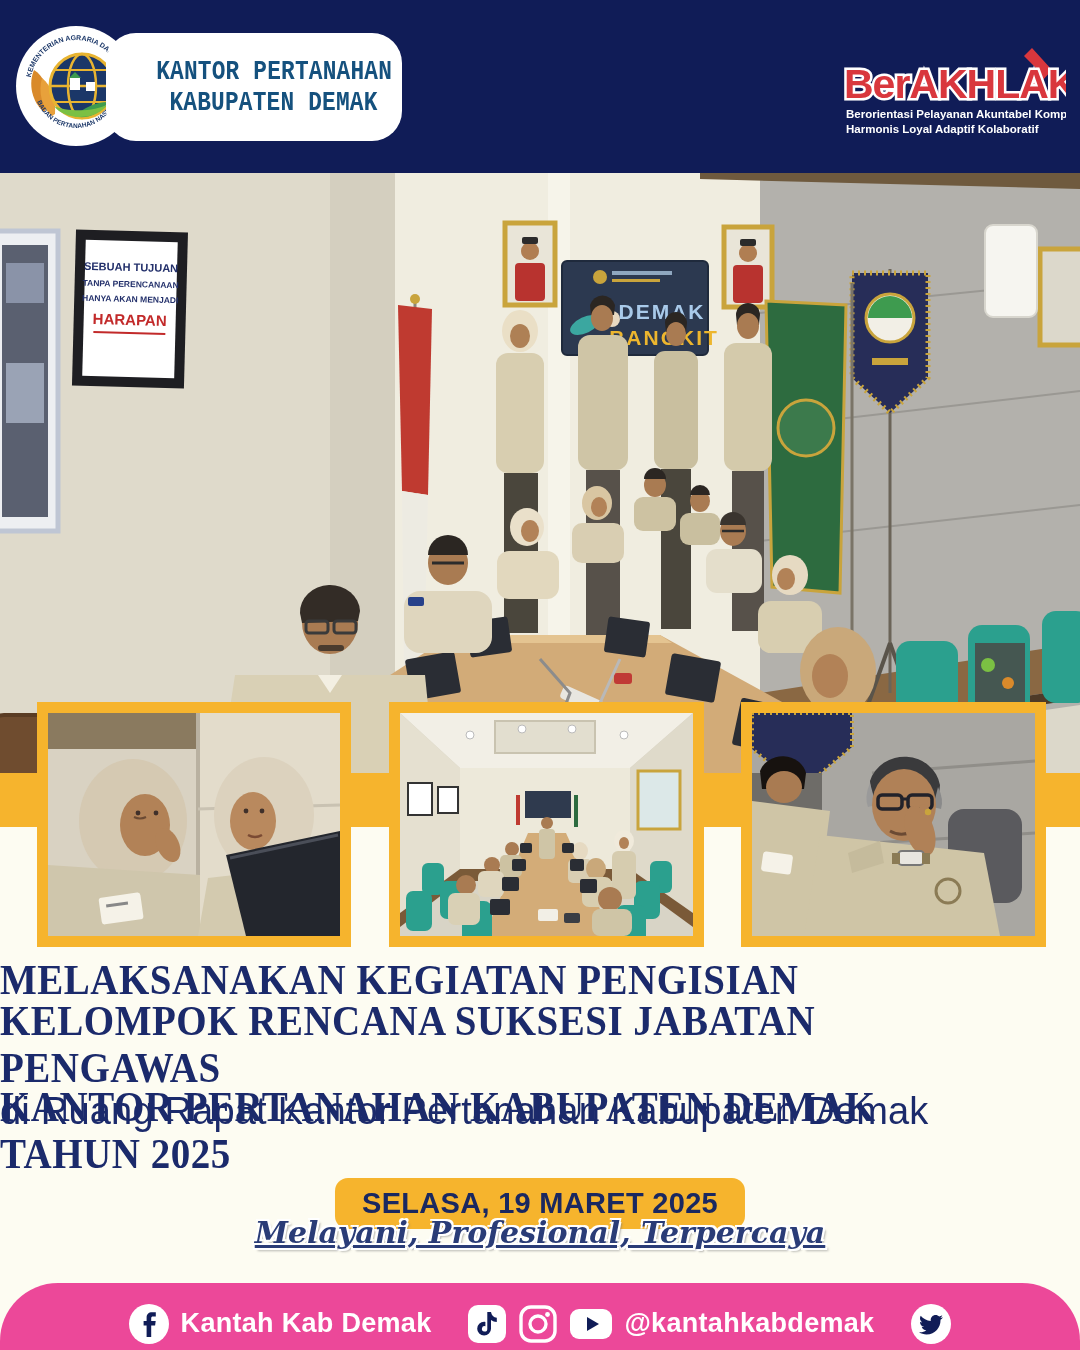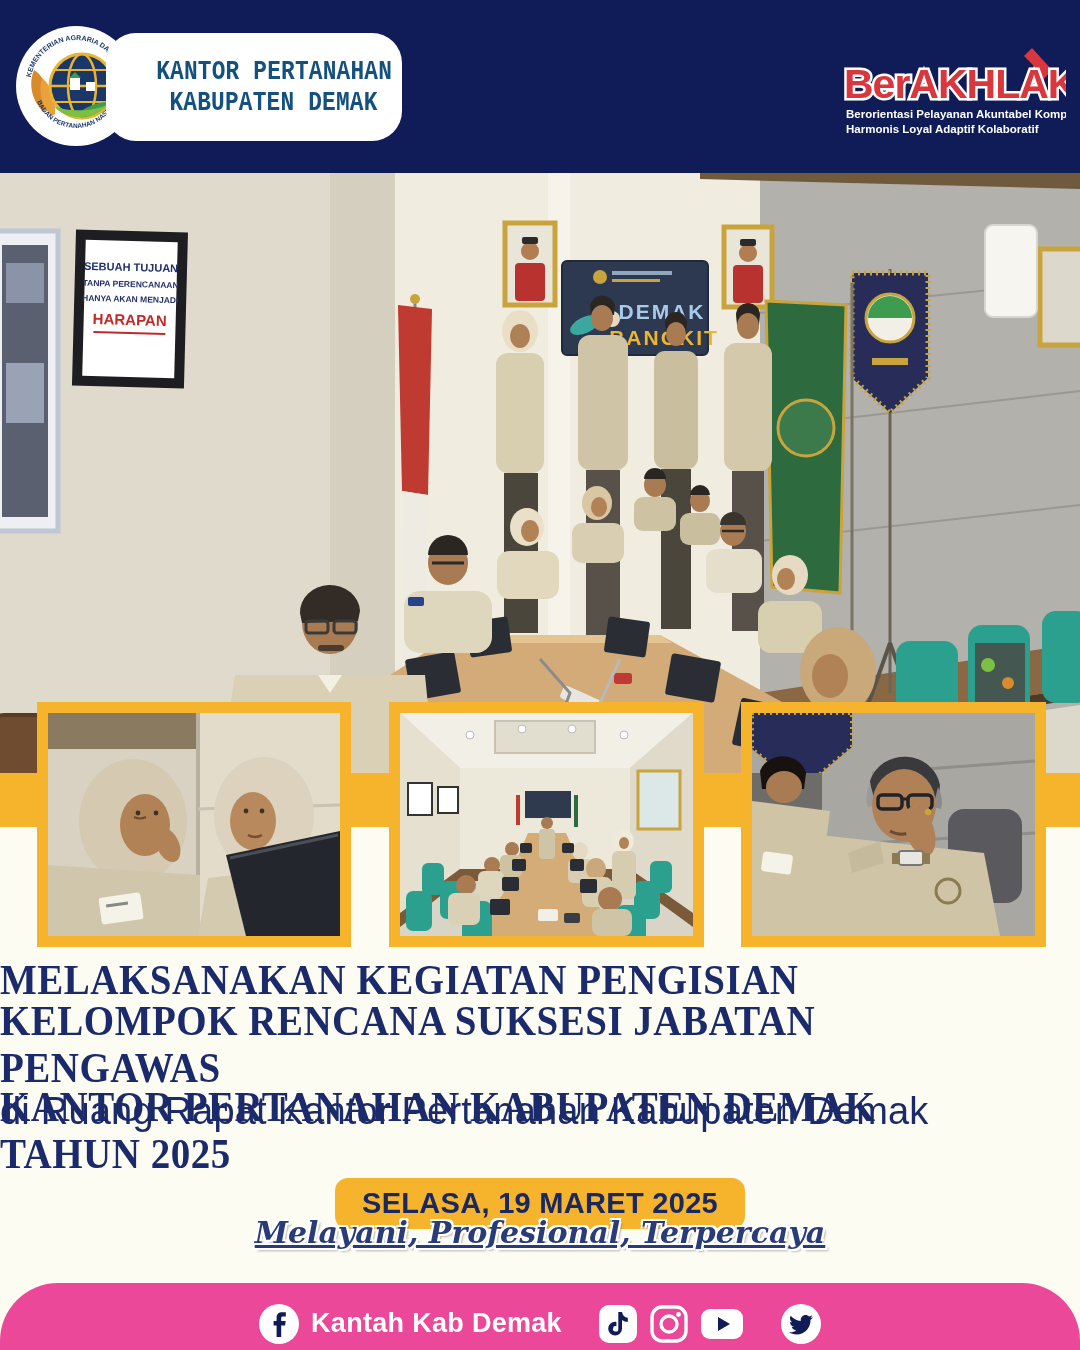--- a/index.html
+++ b/index.html
@@ -447,20 +447,21 @@
     </svg>
     <svg width="40" height="40" viewBox="0 0 40 40">
       <rect x="3" y="3" width="34" height="34" rx="10" fill="none" stroke="#ffffff" stroke-width="3.4"></rect>
       <circle cx="20" cy="20" r="8" fill="none" stroke="#ffffff" stroke-width="3.4"></circle>
       <circle cx="29.5" cy="10.5" r="2.4" fill="#ffffff"></circle>
     </svg>
     <svg width="44" height="40" viewBox="0 0 44 40">
       <rect x="1" y="5" width="42" height="30" rx="9" fill="#ffffff"></rect>
       <polygon points="18,13 30,20 18,27" fill="#101C57"></polygon>
     </svg>
+    <span class="txt">@kantahkabdemak</span>
     <span class="gap"></span>
     <svg width="42" height="42" viewBox="0 0 42 42">
       <circle cx="21" cy="21" r="20" fill="#ffffff"></circle>
       <path d="M33,14.2 c -0.9,0.4 -1.8,0.7 -2.8,0.8 1,-0.6 1.8,-1.6 2.1,-2.7 -0.9,0.6 -2,1 -3.1,1.2 -0.9,-1 -2.2,-1.6 -3.6,-1.6 -2.7,0 -4.9,2.2 -4.9,4.9 0,0.4 0,0.8 0.1,1.1 -4.1,-0.2 -7.7,-2.2 -10.1,-5.1 -0.4,0.7 -0.7,1.6 -0.7,2.5 0,1.7 0.9,3.2 2.2,4.1 -0.8,0 -1.6,-0.2 -2.2,-0.6 v 0.1 c 0,2.4 1.7,4.4 3.9,4.8 -0.4,0.1 -0.8,0.2 -1.3,0.2 -0.3,0 -0.6,0 -0.9,-0.1 0.6,2 2.4,3.4 4.6,3.4 -1.7,1.3 -3.8,2.1 -6.1,2.1 -0.4,0 -0.8,0 -1.2,-0.1 2.2,1.4 4.8,2.2 7.5,2.2 9,0 14,-7.5 14,-14 v -0.6 c 1,-0.7 1.8,-1.6 2.5,-2.6 z" fill="#101C57"></path>
     </svg>
   </div>
 
 </div>
 
 </body></html>

